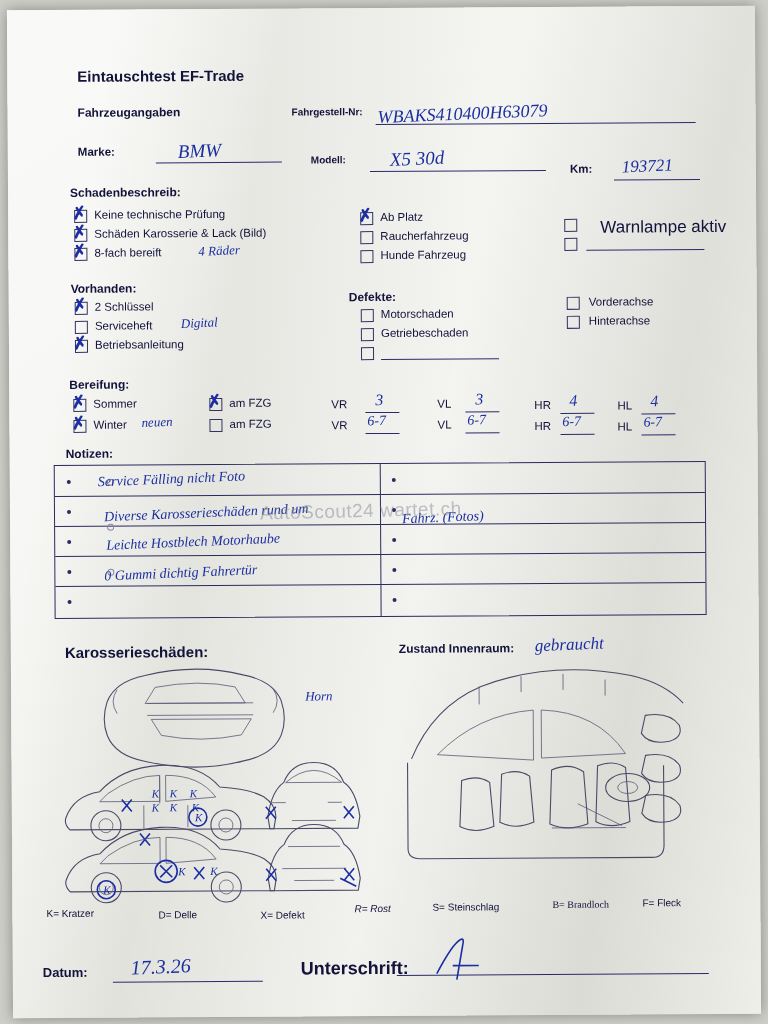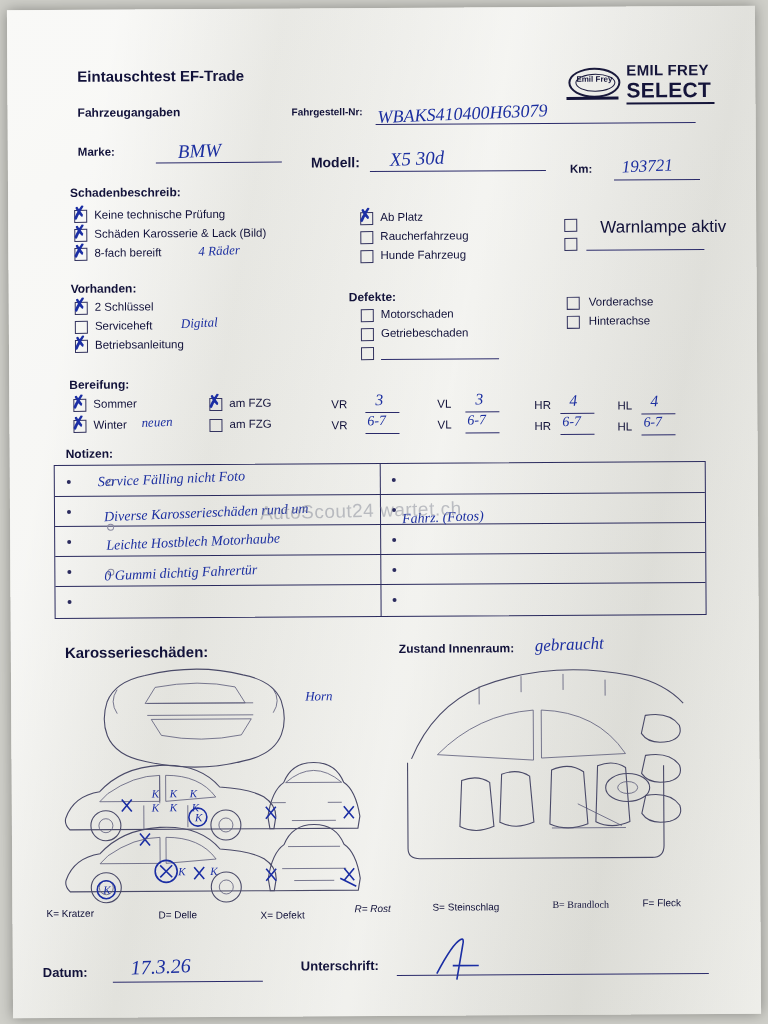--- a/index.html
+++ b/index.html
@@ -66,40 +66,30 @@
 </style>
 </head>
 <body>
 
 <div id="sheet">
   <div id="page">
 
     <div class="lbl bold" style="left:70px;top:58px;font-size:15px;">Eintauschtest EF-Trade</div>
     <div class="lbl bold" style="left:70px;top:96px;font-size:12px;">Fahrzeugangaben</div>
 
-    <div id="logo">
-      <div class="ef">
-        <div class="ring"></div>
-        <div class="eftxt">Emil Frey</div>
-        <div class="bar"></div>
-      </div>
-      <div class="brand">EMIL FREY</div>
-      <div class="brand2">SELECT</div>
-      <div class="uline"></div>
-    </div>
 
     <div class="lbl bold" style="left:268px;top:98px;font-size:10px;margin-left:16px;">Fahrgestell-Nr:</div>
     <div class="line" style="left:368px;top:116px;width:320px;"></div>
     <div class="hs" style="left:370px;top:96px;font-size:18px;">WBAKS410400H63079</div>
 
     <div class="lbl bold" style="left:70px;top:136px;font-size:11.5px;">Marke:</div>
     <div class="line" style="left:148px;top:153px;width:126px;"></div>
     <div class="hs" style="left:170px;top:131px;font-size:19px;">BMW</div>
 
-    <div class="lbl bold" style="left:303px;top:146px;font-size:14px;">Modell:</div>
+    <div class="lbl bold" style="left:303px;top:146px;font-size:10px;">Modell:</div>
     <div class="line" style="left:362px;top:163px;width:176px;"></div>
     <div class="hs" style="left:382px;top:140px;font-size:19px;">X5 30d</div>
 
     <div class="lbl bold" style="left:562px;top:156px;font-size:11.5px;">Km:</div>
     <div class="line" style="left:606px;top:173px;width:86px;"></div>
     <div class="hs" style="left:614px;top:150px;font-size:17px;">193721</div>
 
     <div class="lbl bold" style="left:62px;top:176px;font-size:12px;">Schadenbeschreib:</div>
 
     <div class="box" style="left:66px;top:200px;"></div>
@@ -375,20 +365,20 @@
     </div>
     <div class="lbl small" style="left:630px;top:891px;">
       <span>F=</span>
       <span>Fleck</span>
     </div>
 
     <div class="lbl bold" style="left:30px;top:955px;font-size:13px;">Datum:</div>
     <div class="line" style="left:100px;top:972px;width:150px;"></div>
     <div class="hs" style="left:118px;top:946px;font-size:20px;">17.3.26</div>
 
-    <div class="lbl bold" style="left:288px;top:950px;font-size:13px;">Unterschrift:</div>
+    <div class="lbl bold" style="left:288px;top:950px;font-size:18px;">Unterschrift:</div>
     <div class="line" style="left:384px;top:967px;width:312px;"></div>
     <svg width="90" height="50" style="position:absolute;left:418px;top:924px;">
       <path class="hand" d="M6 42 q16 -30 24 -34 q4 -2 2 6 l-6 34 M22 34 l26 0"></path>
     </svg>
 
   </div>
 </div>
 
 </body></html>

